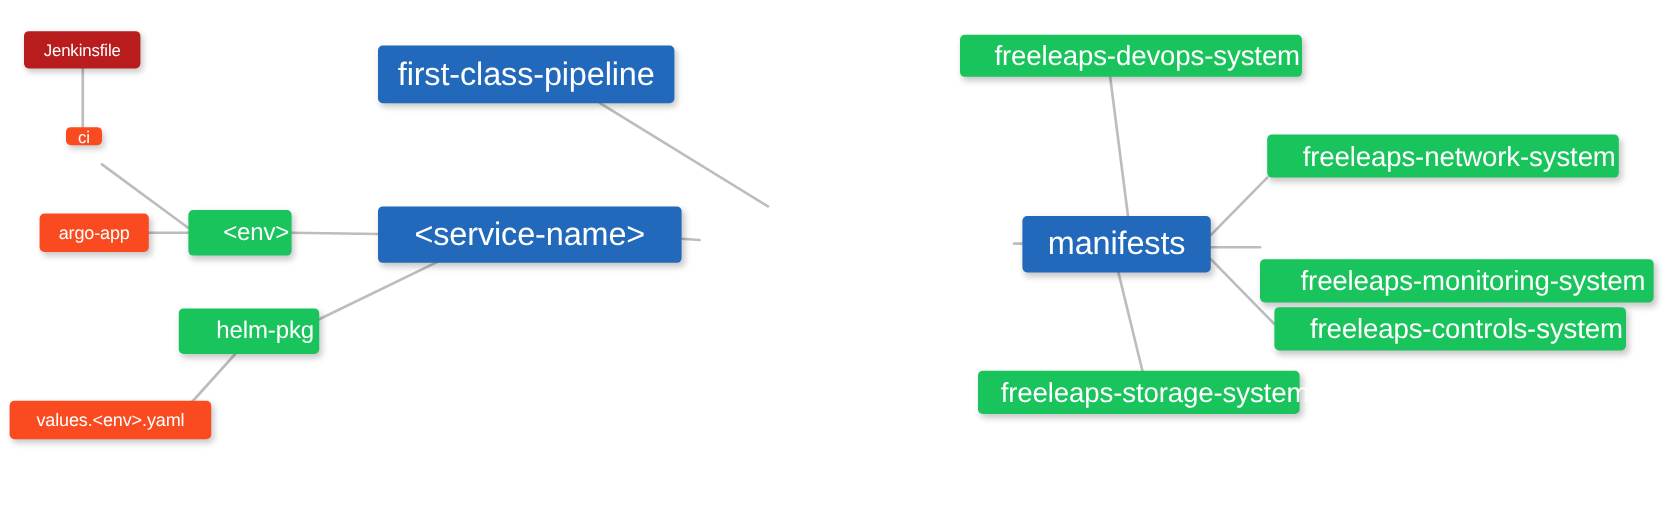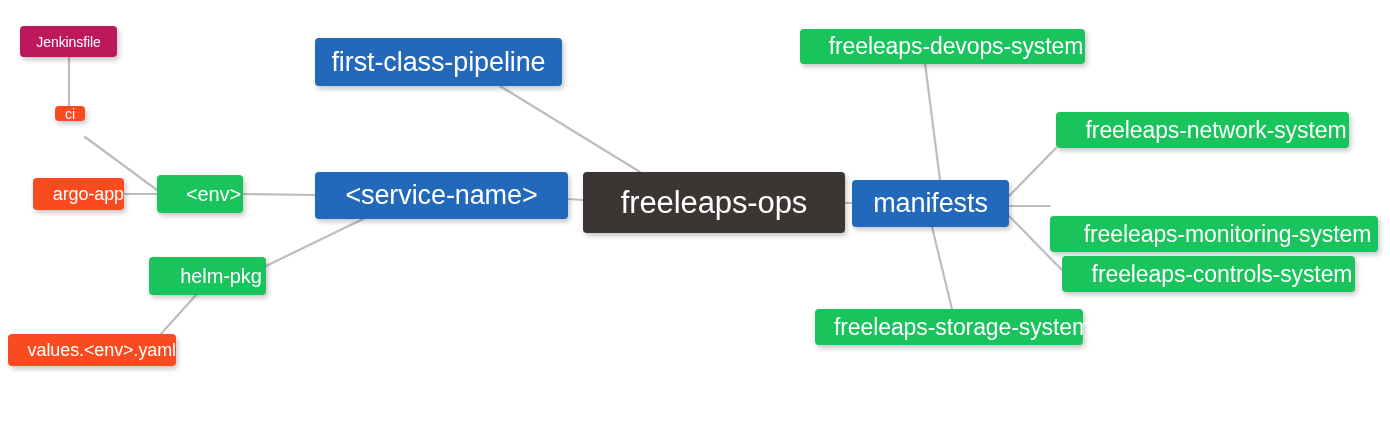--- a/index.html
+++ b/index.html
@@ -42,29 +42,29 @@
     letter-spacing: -0.1px;
   }
   .node-label {
     display: block;
     white-space: nowrap;
   }
   
   .c-green  { background: #19c45c; padding-left: 27px; }
   .c-blue   { background: #2269bb; }
   .c-dark   { background: #3b3634; }
-  .c-orange { background: #be185d; }
+  .c-orange { background: #b91c1c; }
   .c-red    { background: #fa4b20; }
 
   
   .t-root    { font-size: 31px; }
   .t-l1      { font-size: 27px; }
   .t-l2      { font-size: 23px; }
   .t-l3      { font-size: 20px; }
-  .t-small   { font-size: 18px; justify-content: flex-end; }
+  .t-small   { font-size: 15px; }
   .t-tiny    { font-size: 14px; }
 </style>
 </head>
 <body>
 
 <div id="mindmap-canvas">
 
   <svg id="edge-layer" viewBox="0 0 1390 421" width="1390" height="421">
     <g stroke="#bdbdbd" stroke-width="2.2" fill="none" stroke-linecap="round">
 
@@ -123,23 +123,20 @@
   </div>
 
   <div class="node c-blue t-l1" style="left:315px; top:38px; width:247px; height:48px;">
     <span class="node-label">first-class-pipeline</span>
   </div>
 
   <div class="node c-blue t-l1" style="left:315px; top:172px; width:253px; height:47px;">
     <span class="node-label">&lt;service-name&gt;</span>
   </div>
 
-  <div class="node c-dark t-root" style="left:583px; top:172px; width:262px; height:61px;">
-    <span class="node-label">freeleaps-ops</span>
-  </div>
 
   <div class="node c-blue t-l1" style="left:852px; top:180px; width:157px; height:47px;">
     <span class="node-label">manifests</span>
   </div>
 
   <div class="node c-green t-l2" style="left:800px; top:29px; width:285px; height:35px;">
     <span class="node-label">freeleaps-devops-system</span>
   </div>
 
   <div class="node c-green t-l2" style="left:1056px; top:112px; width:293px; height:36px;">

